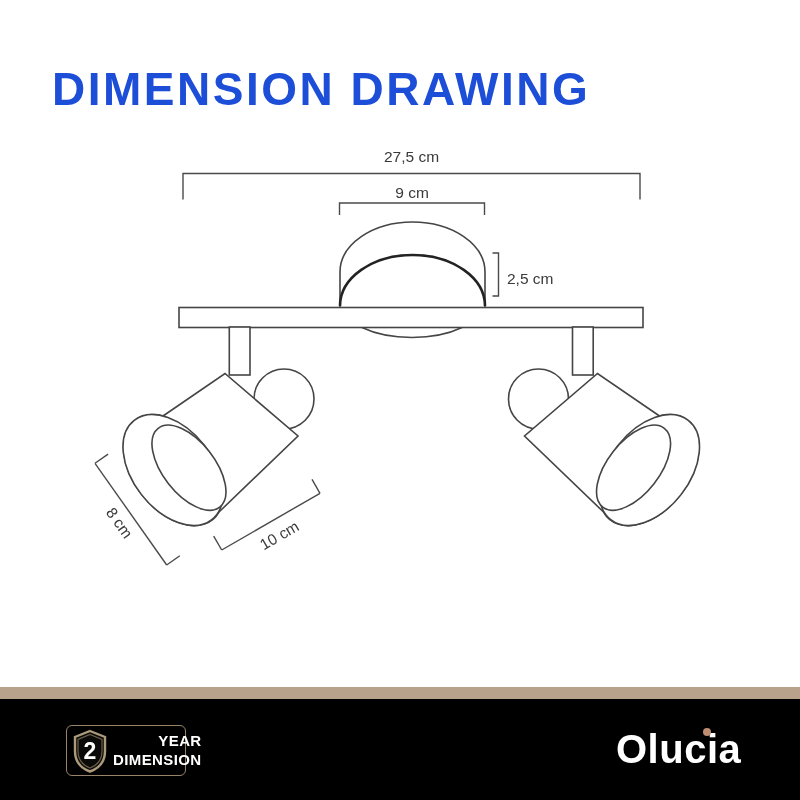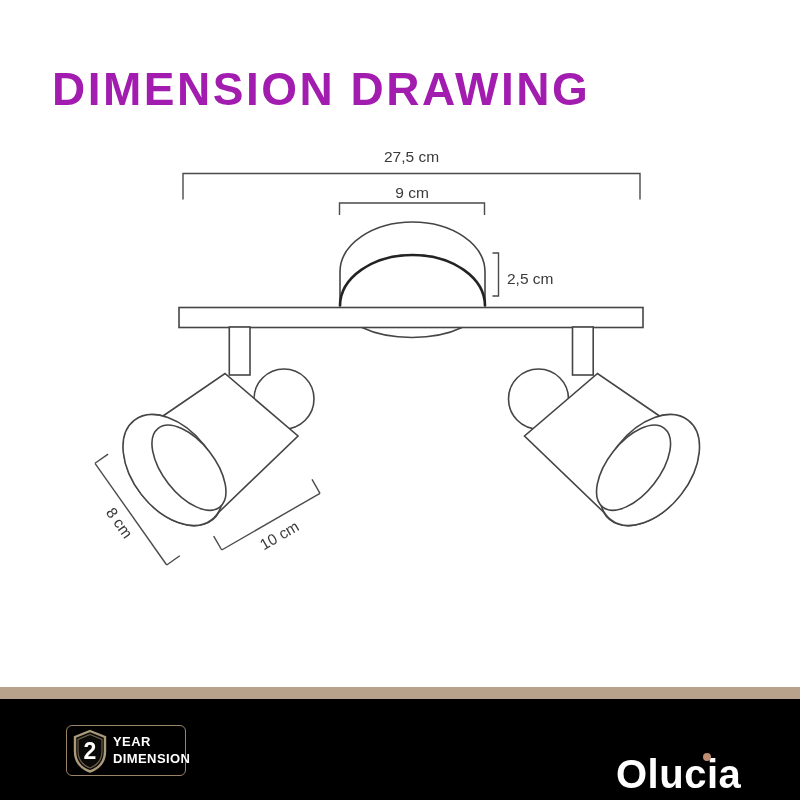--- a/index.html
+++ b/index.html
@@ -1,30 +1,30 @@
 <!DOCTYPE html>
 <html><head>
 <meta charset="utf-8">
 <style>
   html,body{margin:0;padding:0;background:#fff;}
   .page{position:relative;width:800px;height:800px;background:#ffffff;overflow:hidden;
         font-family:"Liberation Sans", sans-serif;}
   .title{position:absolute;left:52px;top:62px;font-size:46px;font-weight:900;
-         letter-spacing:2.5px;color:#a21caf;white-space:nowrap;}
+         letter-spacing:2.5px;color:#1d4ed8;white-space:nowrap;}
   .drawing-svg{position:absolute;left:0;top:0;width:800px;height:800px;}
   .dim-label{font-family:"Liberation Sans", sans-serif;font-size:15.5px;fill:#3a3a3a;}
   
   .accent-strip{position:absolute;left:0;top:687px;width:800px;height:12px;background:#b9a28c;}
   .footer-bar{position:absolute;left:0;top:699px;width:800px;height:101px;background:#000000;}
   .badge{position:absolute;left:66px;top:725px;width:120px;height:51px;border:1.5px solid #9a8467;
          border-radius:6px;display:flex;align-items:center;box-sizing:border-box;}
   .badge-shield{margin-left:5px;flex:0 0 auto;}
-  .badge-texts{margin-left:5px;color:#ffffff;font-weight:700;font-size:13px;
-               letter-spacing:0.4px;line-height:1.25;}
-  .logo-wrap{position:absolute;left:616px;top:752px;color:#ffffff;font-size:40px;
+  .badge-texts{margin-left:5px;color:#ffffff;font-weight:700;font-size:15px;
+               letter-spacing:0.4px;line-height:1.25;text-align:right;}
+  .logo-wrap{position:absolute;left:616px;top:727px;color:#ffffff;font-size:40px;
              font-weight:700;letter-spacing:0.5px;white-space:nowrap;}
   .logo-dot{position:absolute;left:87px;top:1px;width:8px;height:8px;border-radius:50%;
             background:#bf8d72;}
 </style>
 </head>
 <body>
 
 <div class="page">
 
   <div class="title">DIMENSION DRAWING</div>

